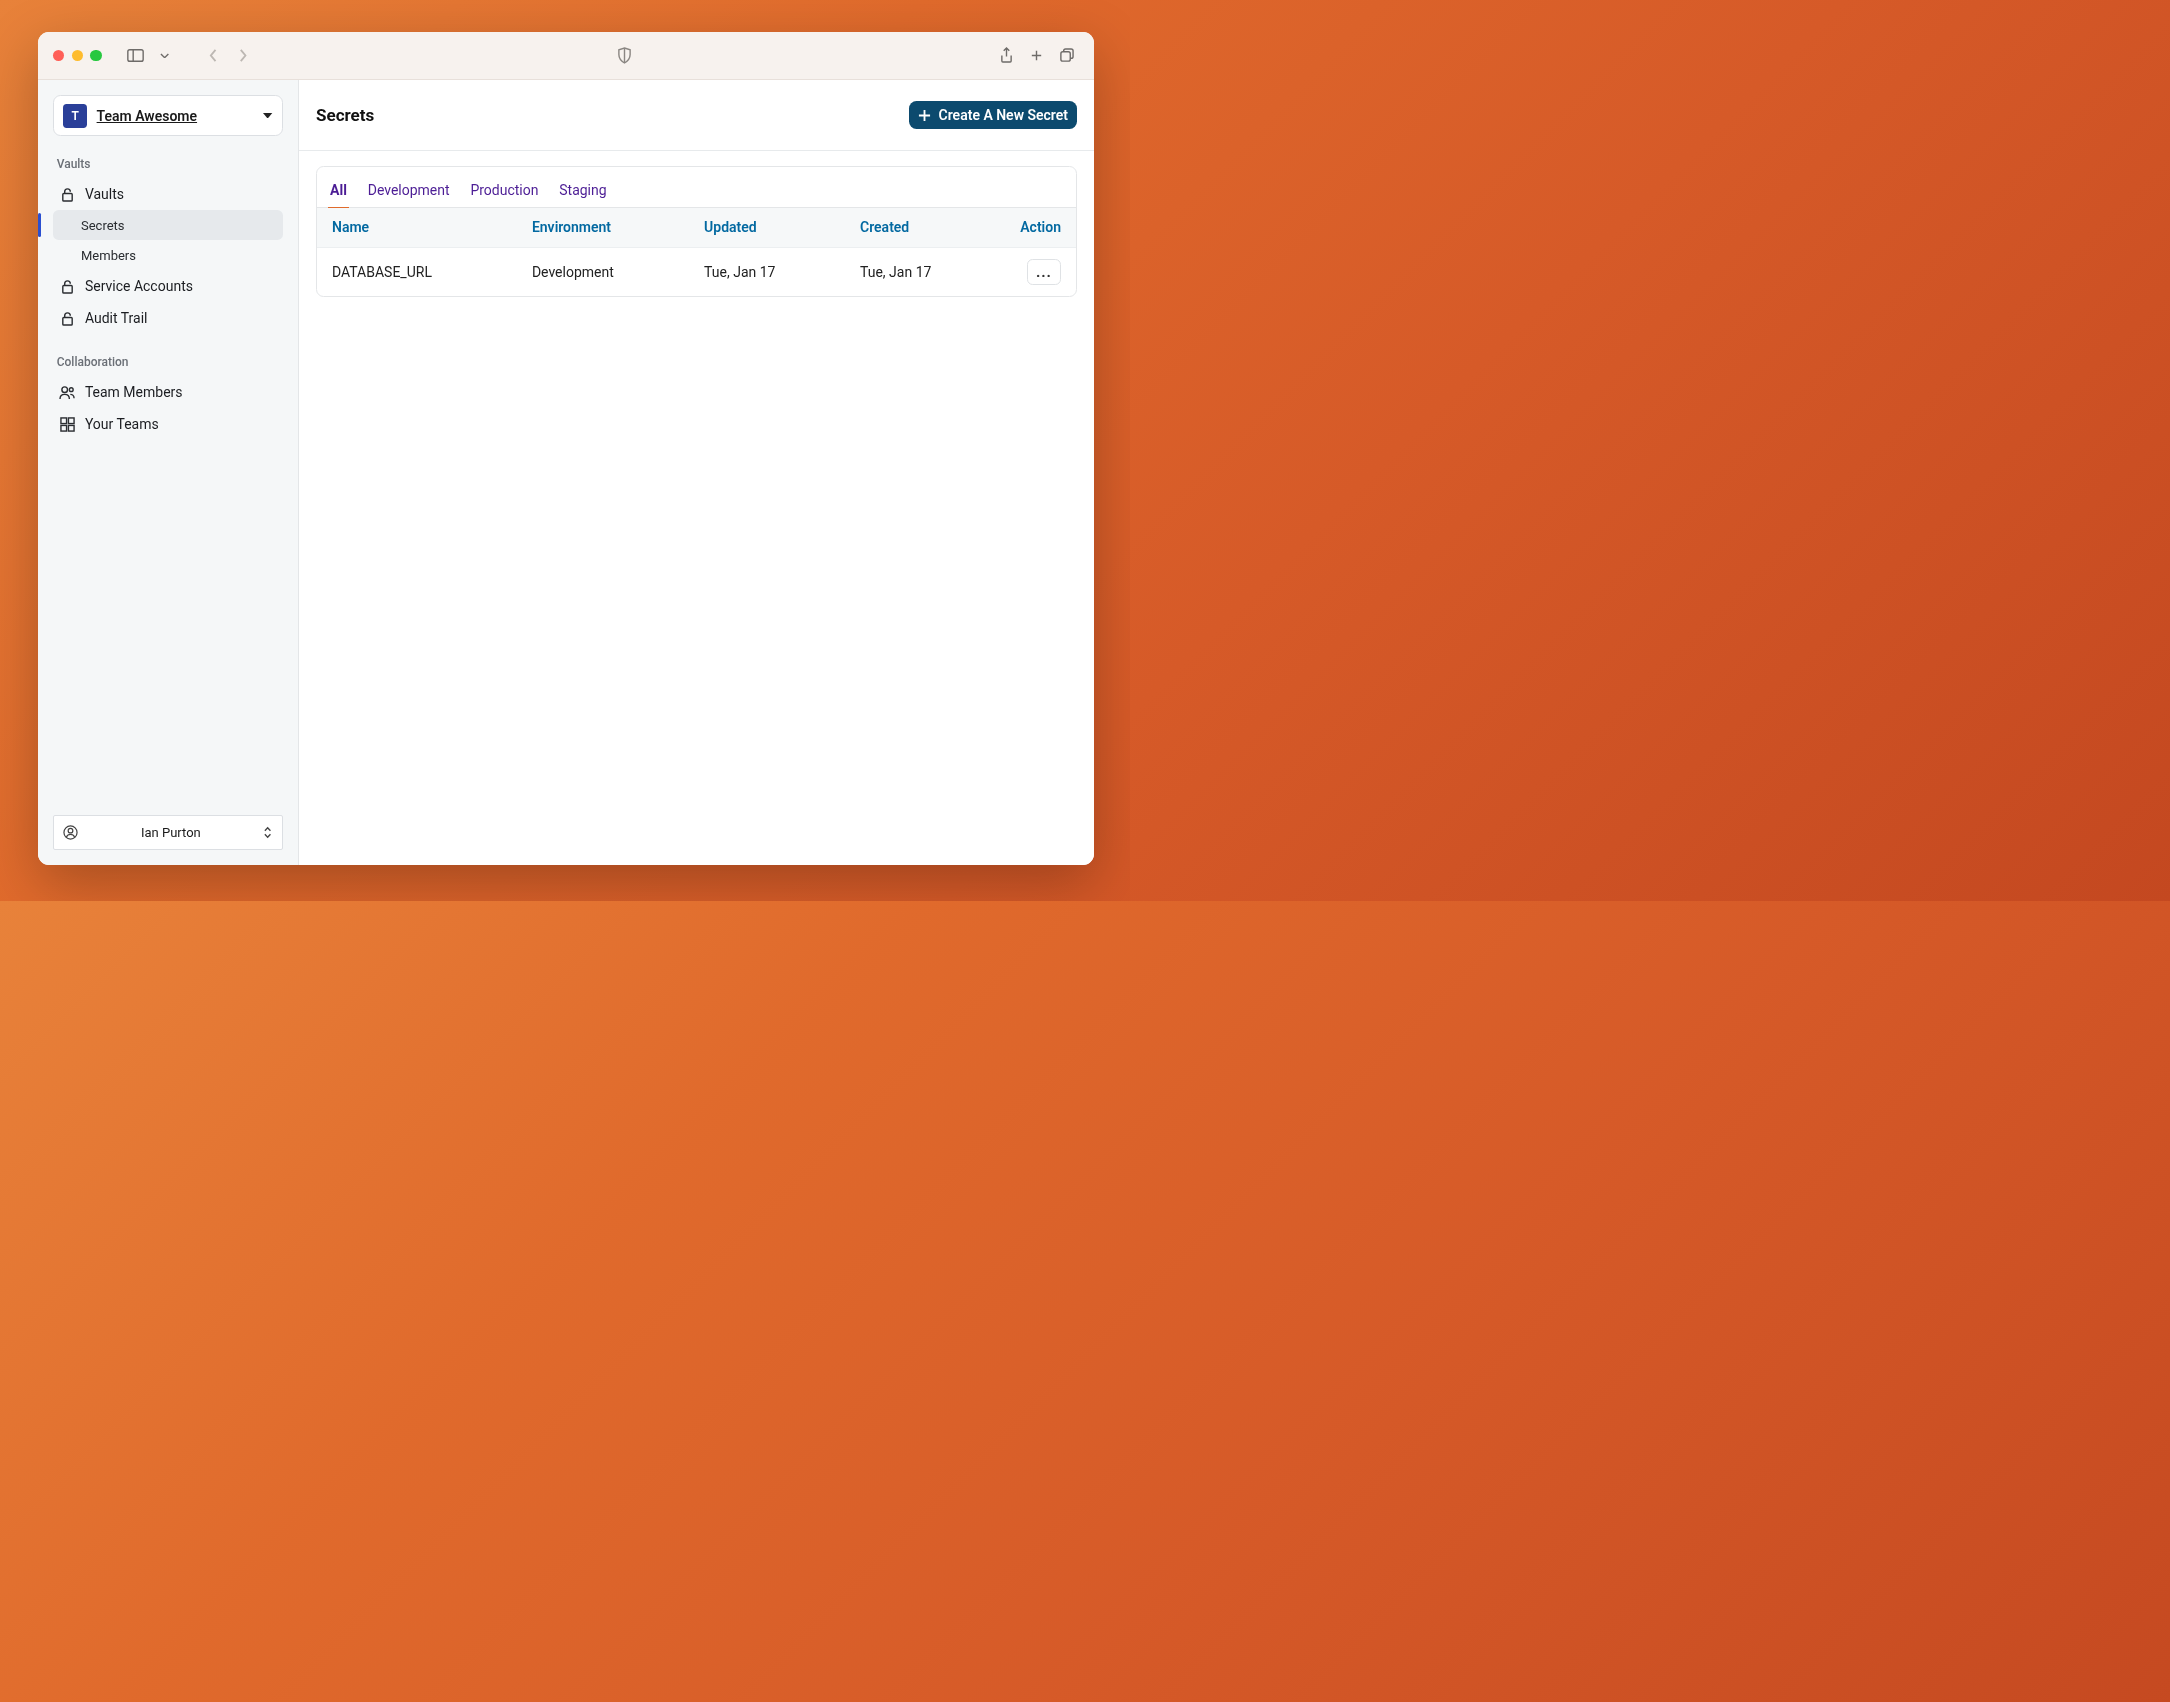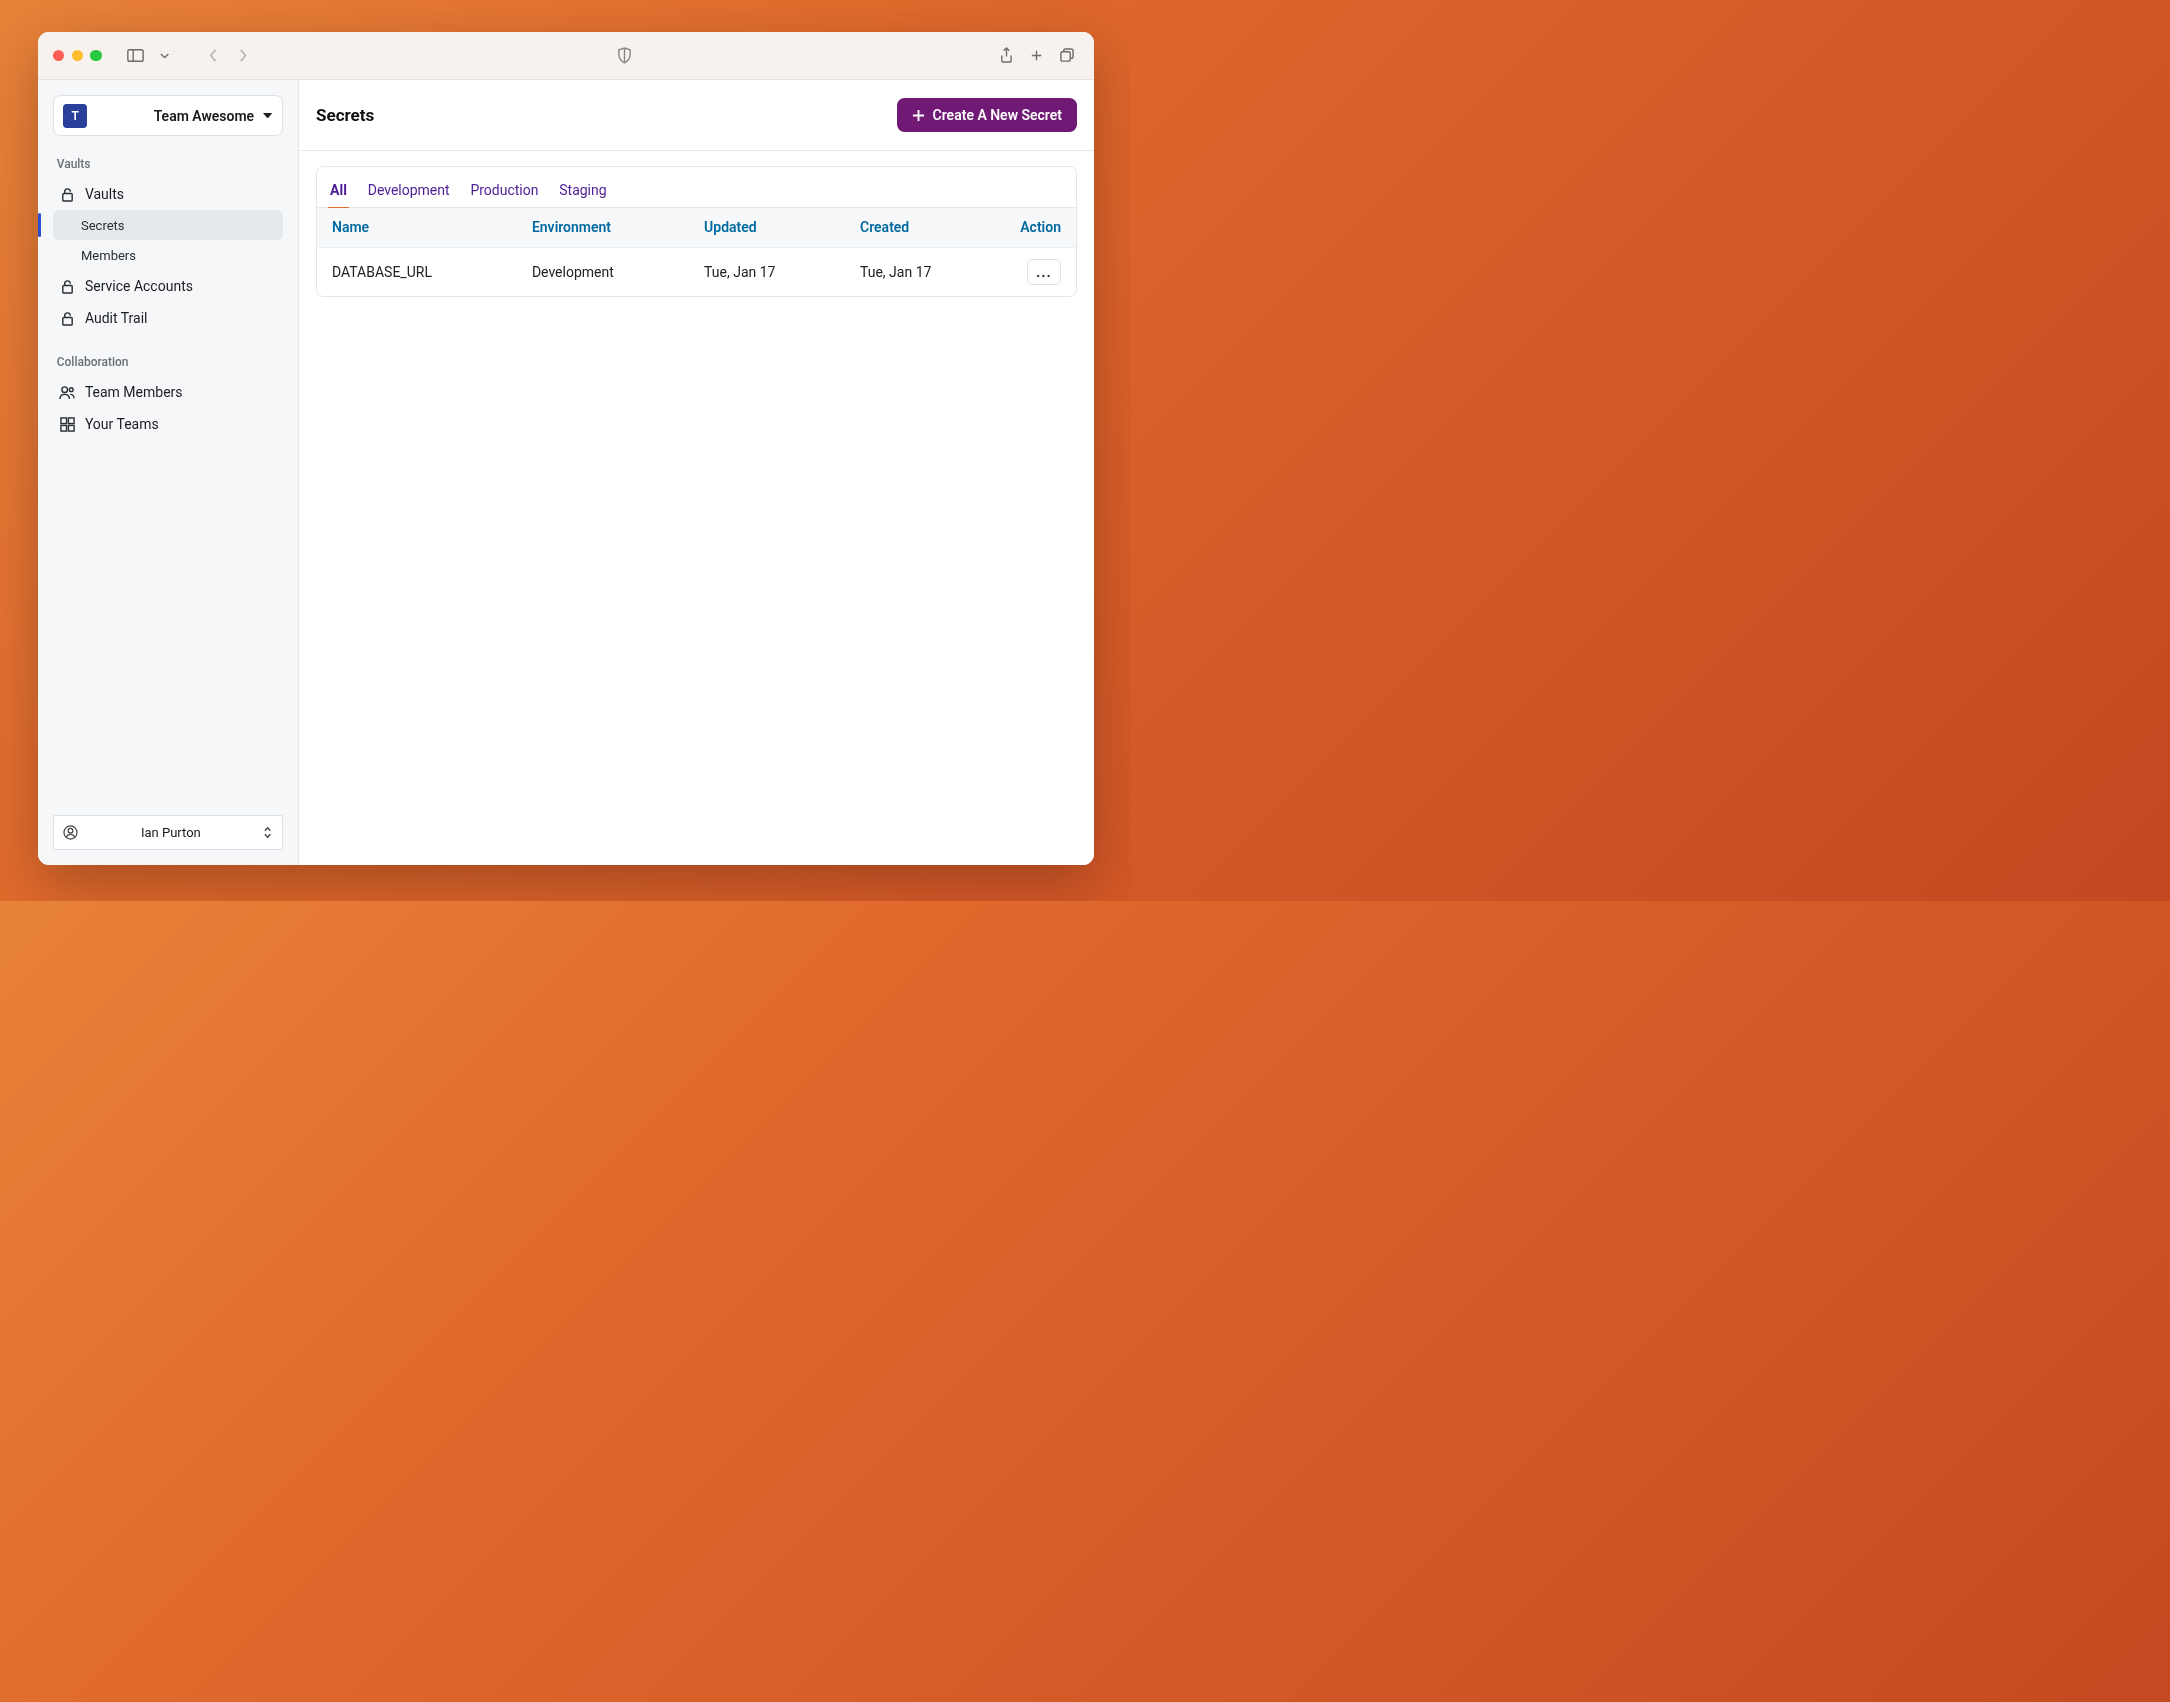--- a/index.html
+++ b/index.html
@@ -61,21 +61,21 @@
       align-items:center;
       padding:0 9.3px;
       gap:9.3px;
       cursor:pointer;
     }
     .team-badge {
       width:24px; height:24px; background:#2a3f99; color:#fff;
       display:flex; align-items:center; justify-content:center;
       border-radius:3.7px; font-size:12px; font-weight:600;
     }
-    .team-name { flex:1; text-align:right; font-weight:600; color:#1a1a1a; font-size:14px; }
+    .team-name { flex:1; text-align:left; font-weight:600; color:#1a1a1a; font-size:14px;text-decoration:underline; }
     .team-caret { color:#222; }
 
     .nav-section-label {
       font-size:12px; color:#6a6f76; font-weight:500;
       margin-top: 20.5px; margin-bottom: 7.5px; padding-left:3.7px;
     }
     .nav-item {
       display:flex; align-items:center; gap:9.3px;
       height:32px; padding:0 5.6px; border-radius:5.6px;
       color:#1b1d21; font-size:14px; cursor:pointer;
@@ -107,22 +107,22 @@
 
     .main {
       flex:1; background:#fff; display:flex; flex-direction:column;
     }
     .main-header {
       height:71px; border-bottom:0.9px solid #e7eaec;
       display:flex; align-items:center; padding:0 17px;
     }
     .main-title { font-size:17px; font-weight:700; color:#111; }
     .create-btn {
-      margin-left:auto; height:34px; padding:0 15px;
-      background:#701a75; color:#fff; border:none;
+      margin-left:auto; height:28px; padding:0 9px;
+      background:#0c4a6e; color:#fff; border:none;
       border-radius:7.5px; font-size:14px; font-weight:600;
       display:flex; align-items:center; gap:7.5px; cursor:pointer;
     }
 
     .main-body { flex:1; padding:15px 17px; overflow:auto; }
 
     .card {
       border:0.9px solid #e4e6e8; border-radius:7.5px; overflow:hidden;
     }
     .tabs {

